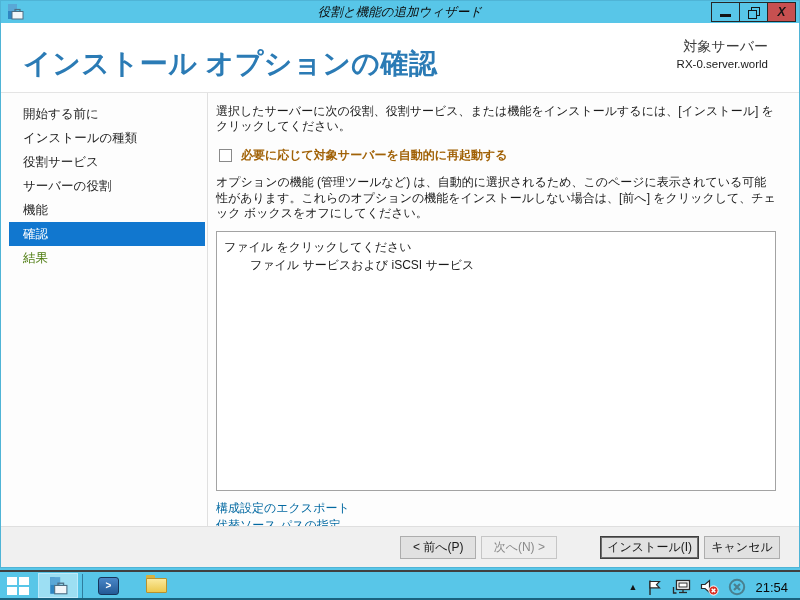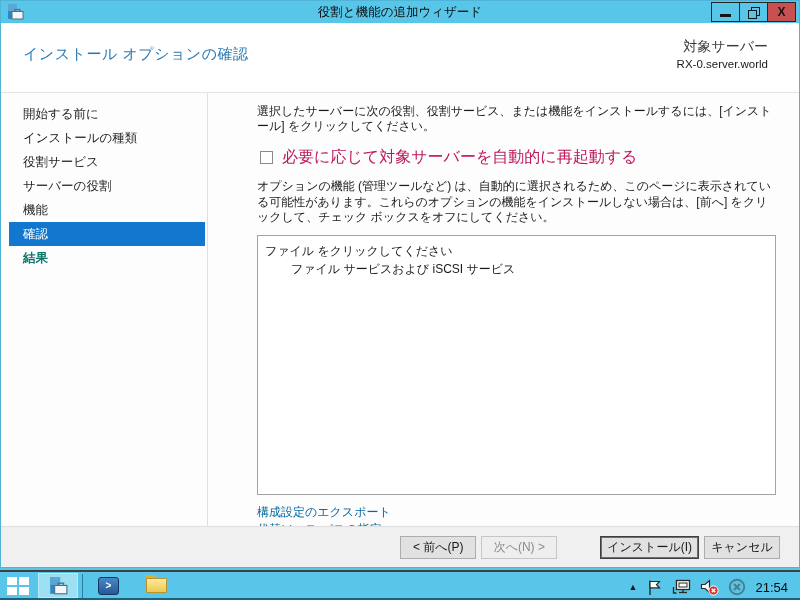--- a/index.html
+++ b/index.html
@@ -5,60 +5,60 @@
   * { margin:0; padding:0; box-sizing:border-box; }
   html,body { width:800px; height:600px; }
   body { font-family:"Liberation Sans", sans-serif; }
   .screen { position:relative; width:800px; height:600px; background:#58c6e8; overflow:hidden; }
 
   
   .window { position:absolute; top:0; left:0; width:800px; height:568px;
             background:#ffffff; border:1px solid #4fb4d6; }
 
   
-  .titlebar { position:absolute; top:0; left:0; right:0; height:26px; background:#58c6e8; }
+  .titlebar { position:absolute; top:0; left:0; right:0; height:26px; background:#58c6e8;font-style:italic; }
   .titlebar-icon { position:absolute; left:5px; top:2px; width:18px; height:18px; }
   .title-text { position:absolute; left:0; right:0; top:3px; text-align:center;
                 font-size:12.5px; color:#0d0d0d; }
   .win-controls { position:absolute; right:3px; top:1px; display:flex; }
   .win-btn { width:29px; height:20px; border:1px solid #262626; margin-left:-1px;
              display:flex; align-items:center; justify-content:center; background:transparent; }
   .win-btn.close { background:#c75050; }
   .min-glyph { width:11px; height:3px; background:#141414; margin-top:7px; }
   .restore-glyph { position:relative; width:12px; height:11px; }
   .restore-glyph::before { content:""; position:absolute; left:3px; top:0; width:7px; height:7px;
                            border:1px solid #141414; }
   .restore-glyph::after { content:""; position:absolute; left:0; top:3px; width:7px; height:7px;
                           border:1px solid #141414; background:#58c6e8; }
   .close-glyph { font-size:12px; font-weight:bold; color:#141414; line-height:1; }
 
   
   .wiz-header { position:absolute; top:22px; left:0; right:0; height:70px; background:#fff;
                 border-bottom:1px solid #e4e4e4; }
-  .wiz-title { position:absolute; left:22px; top:22px; font-size:15px; font-weight:normal;
+  .wiz-title { position:absolute; left:22px; top:22px; font-size:28px; font-weight:bold;
                color:#2b7bb5; letter-spacing:0.5px; }
   .server-info { position:absolute; right:31px; top:15px; text-align:right; }
   .server-info .lbl { font-size:14px; color:#3c3c3c; }
   .server-info .val { font-size:11.5px; color:#1a1a1a; margin-top:2px; }
 
   
   .wiz-body { position:absolute; top:92px; left:0; right:0; bottom:41px; background:#fdfdfd; }
   .sidebar { position:absolute; top:0; left:0; bottom:0; width:207px; background:#fdfdfd;
              border-right:1px solid #e0e0e0; padding-top:9px; }
   .sidebar ul { list-style:none; }
   .sidebar li { height:24px; line-height:24px; margin:0 2px 0 8px; padding-left:14px;
                 font-size:12.5px; color:#262626; white-space:nowrap; }
   .sidebar li.sel { background:#1177cf; color:#ffffff; }
-  .sidebar li.dis { color:#0f766e;font-weight:bold; }
-
-  .content { position:absolute; top:0; left:208px; right:0; bottom:0; padding:11px 23px 0 7px;margin-left:41px; }
+  .sidebar li.dis { color:#4d7c0f; }
+
+  .content { position:absolute; top:0; left:208px; right:0; bottom:0; padding:11px 23px 0 7px; }
   .intro { font-size:12px; color:#1a1a1a; line-height:15px; }
   .cb-row { margin-top:13px; display:flex; align-items:center; }
   .cb-box { width:13px; height:13px; border:1px solid #8a8a8a; background:#fff; margin:0 9px 0 3px; flex:none; }
-  .cb-label { font-size:16px; color:#be185d; }
+  .cb-label { font-size:12px; color:#a16207;font-weight:bold; }
   .note { margin-top:11px; font-size:12px; color:#1a1a1a; line-height:15.5px; max-width:562px; }
   .list-box { margin-top:9px; height:260px; border:1px solid #a3a3a3; background:#ffffff;
               padding-top:6px; overflow:hidden; }
   .list-box .row { font-size:12px; color:#1a1a1a; line-height:18px; white-space:nowrap; }
   .row.t0 { padding-left:7px; }
   .row.t1 { padding-left:33px; }
   .row.t2 { padding-left:55px; }
   .links { margin-top:9px; }
   .links a { display:block; font-size:12px; color:#0369a1; text-decoration:none; line-height:17px; }
 

